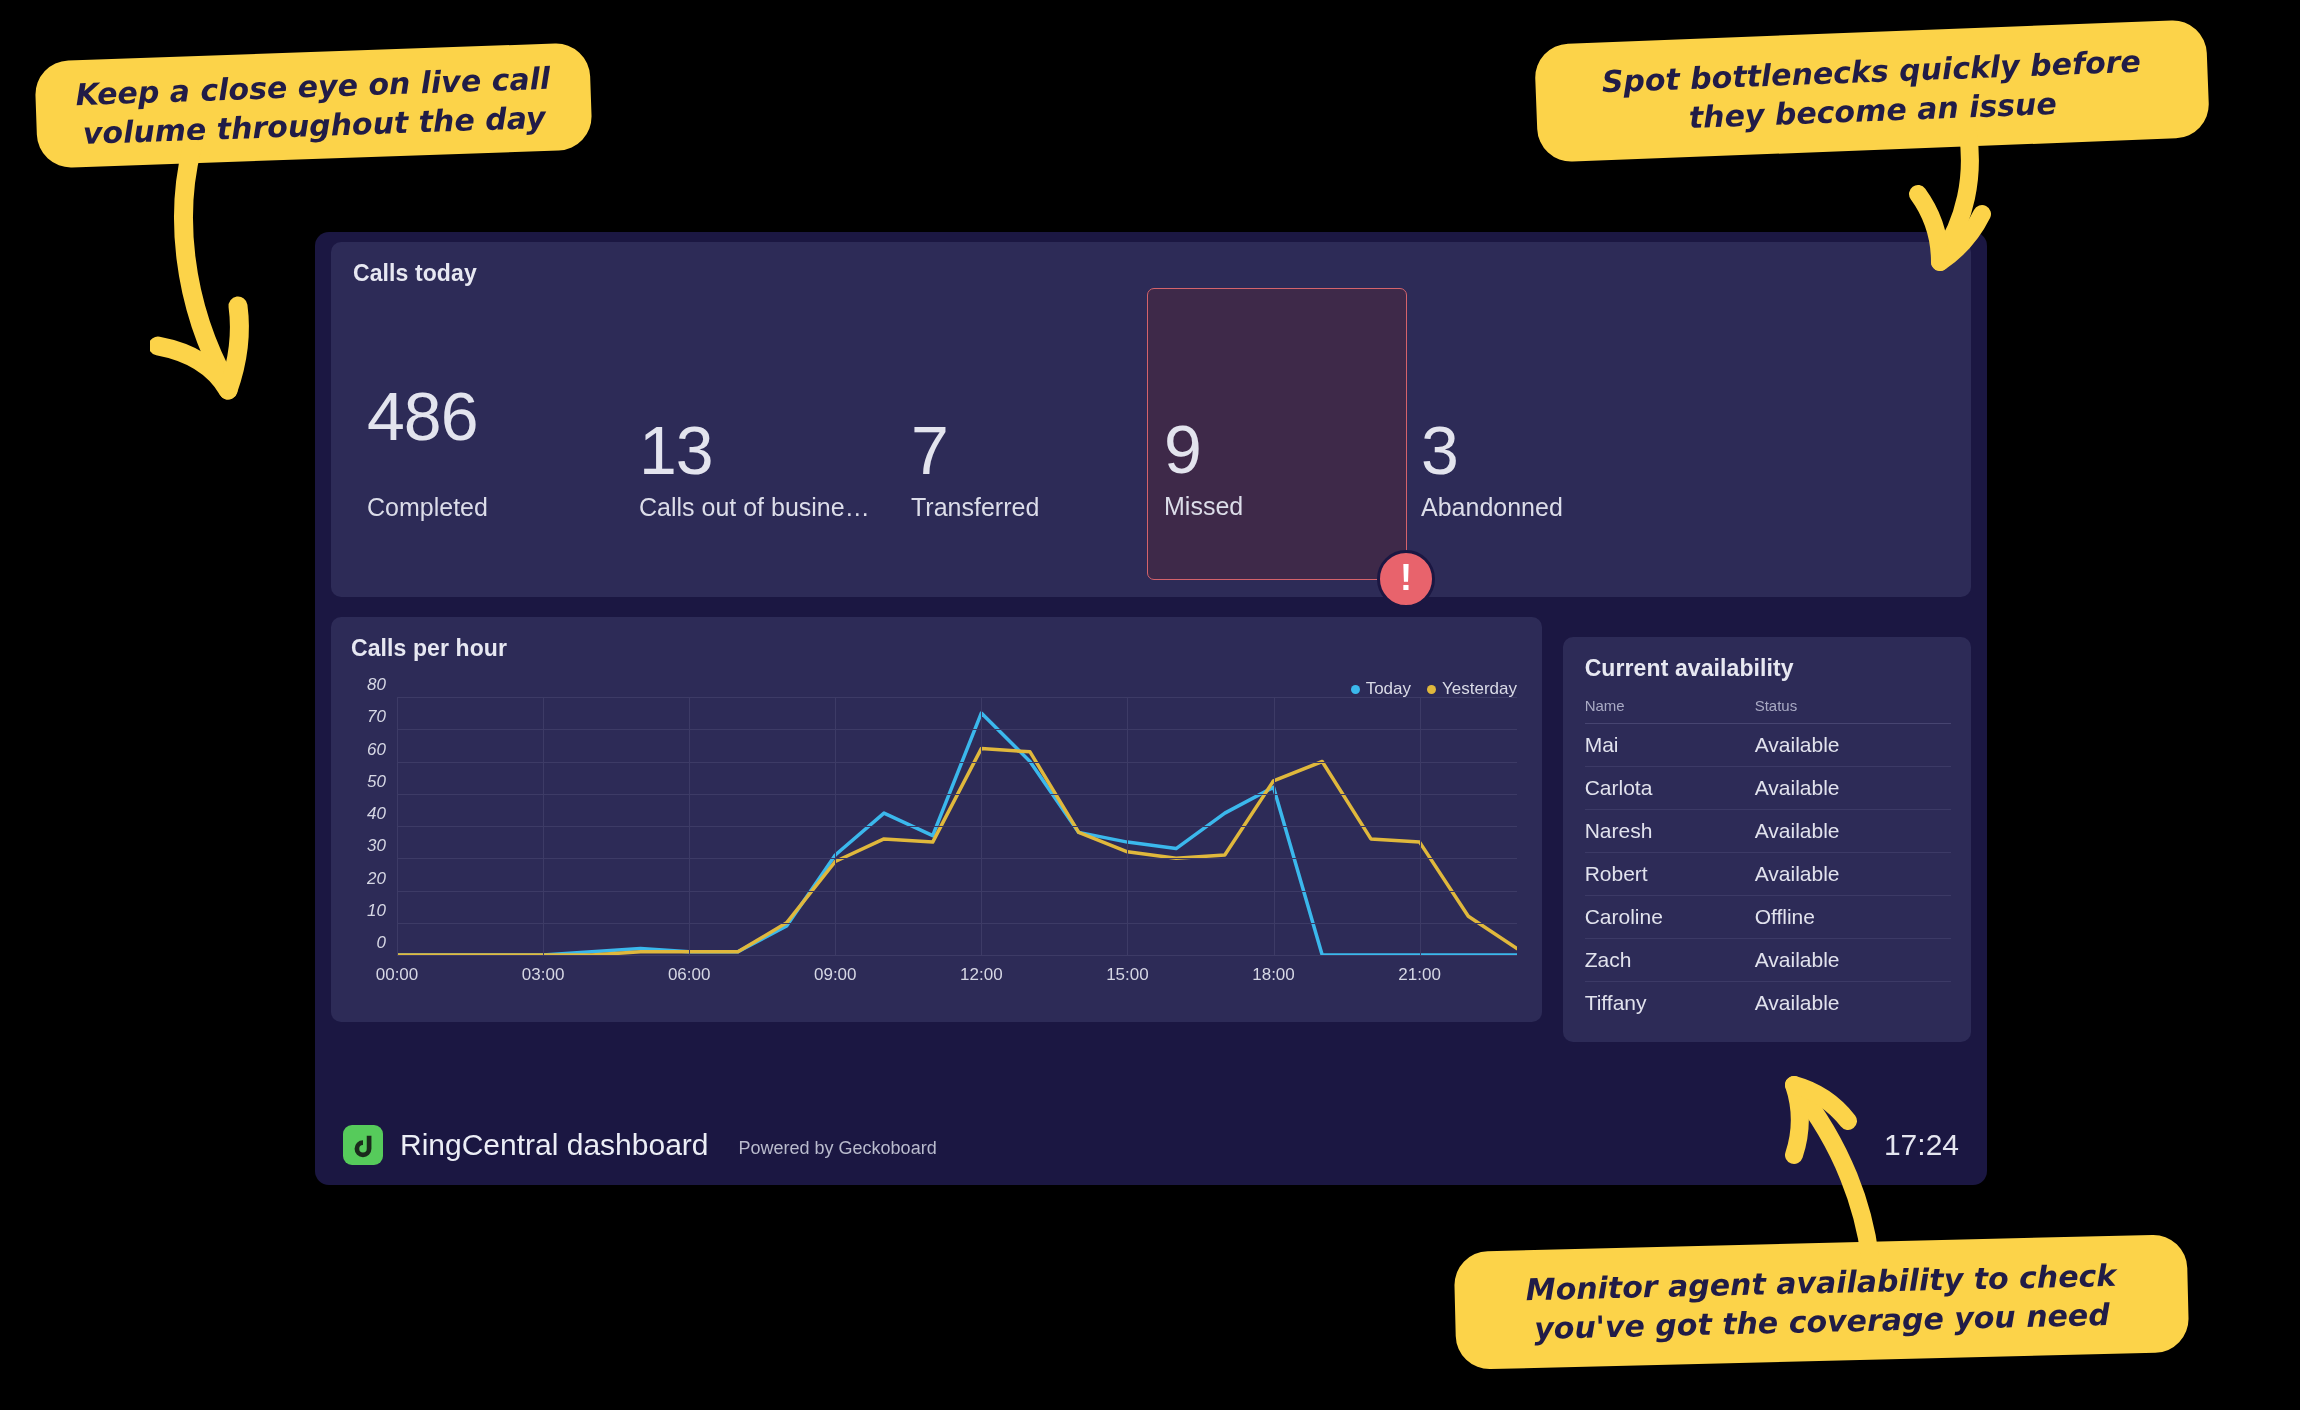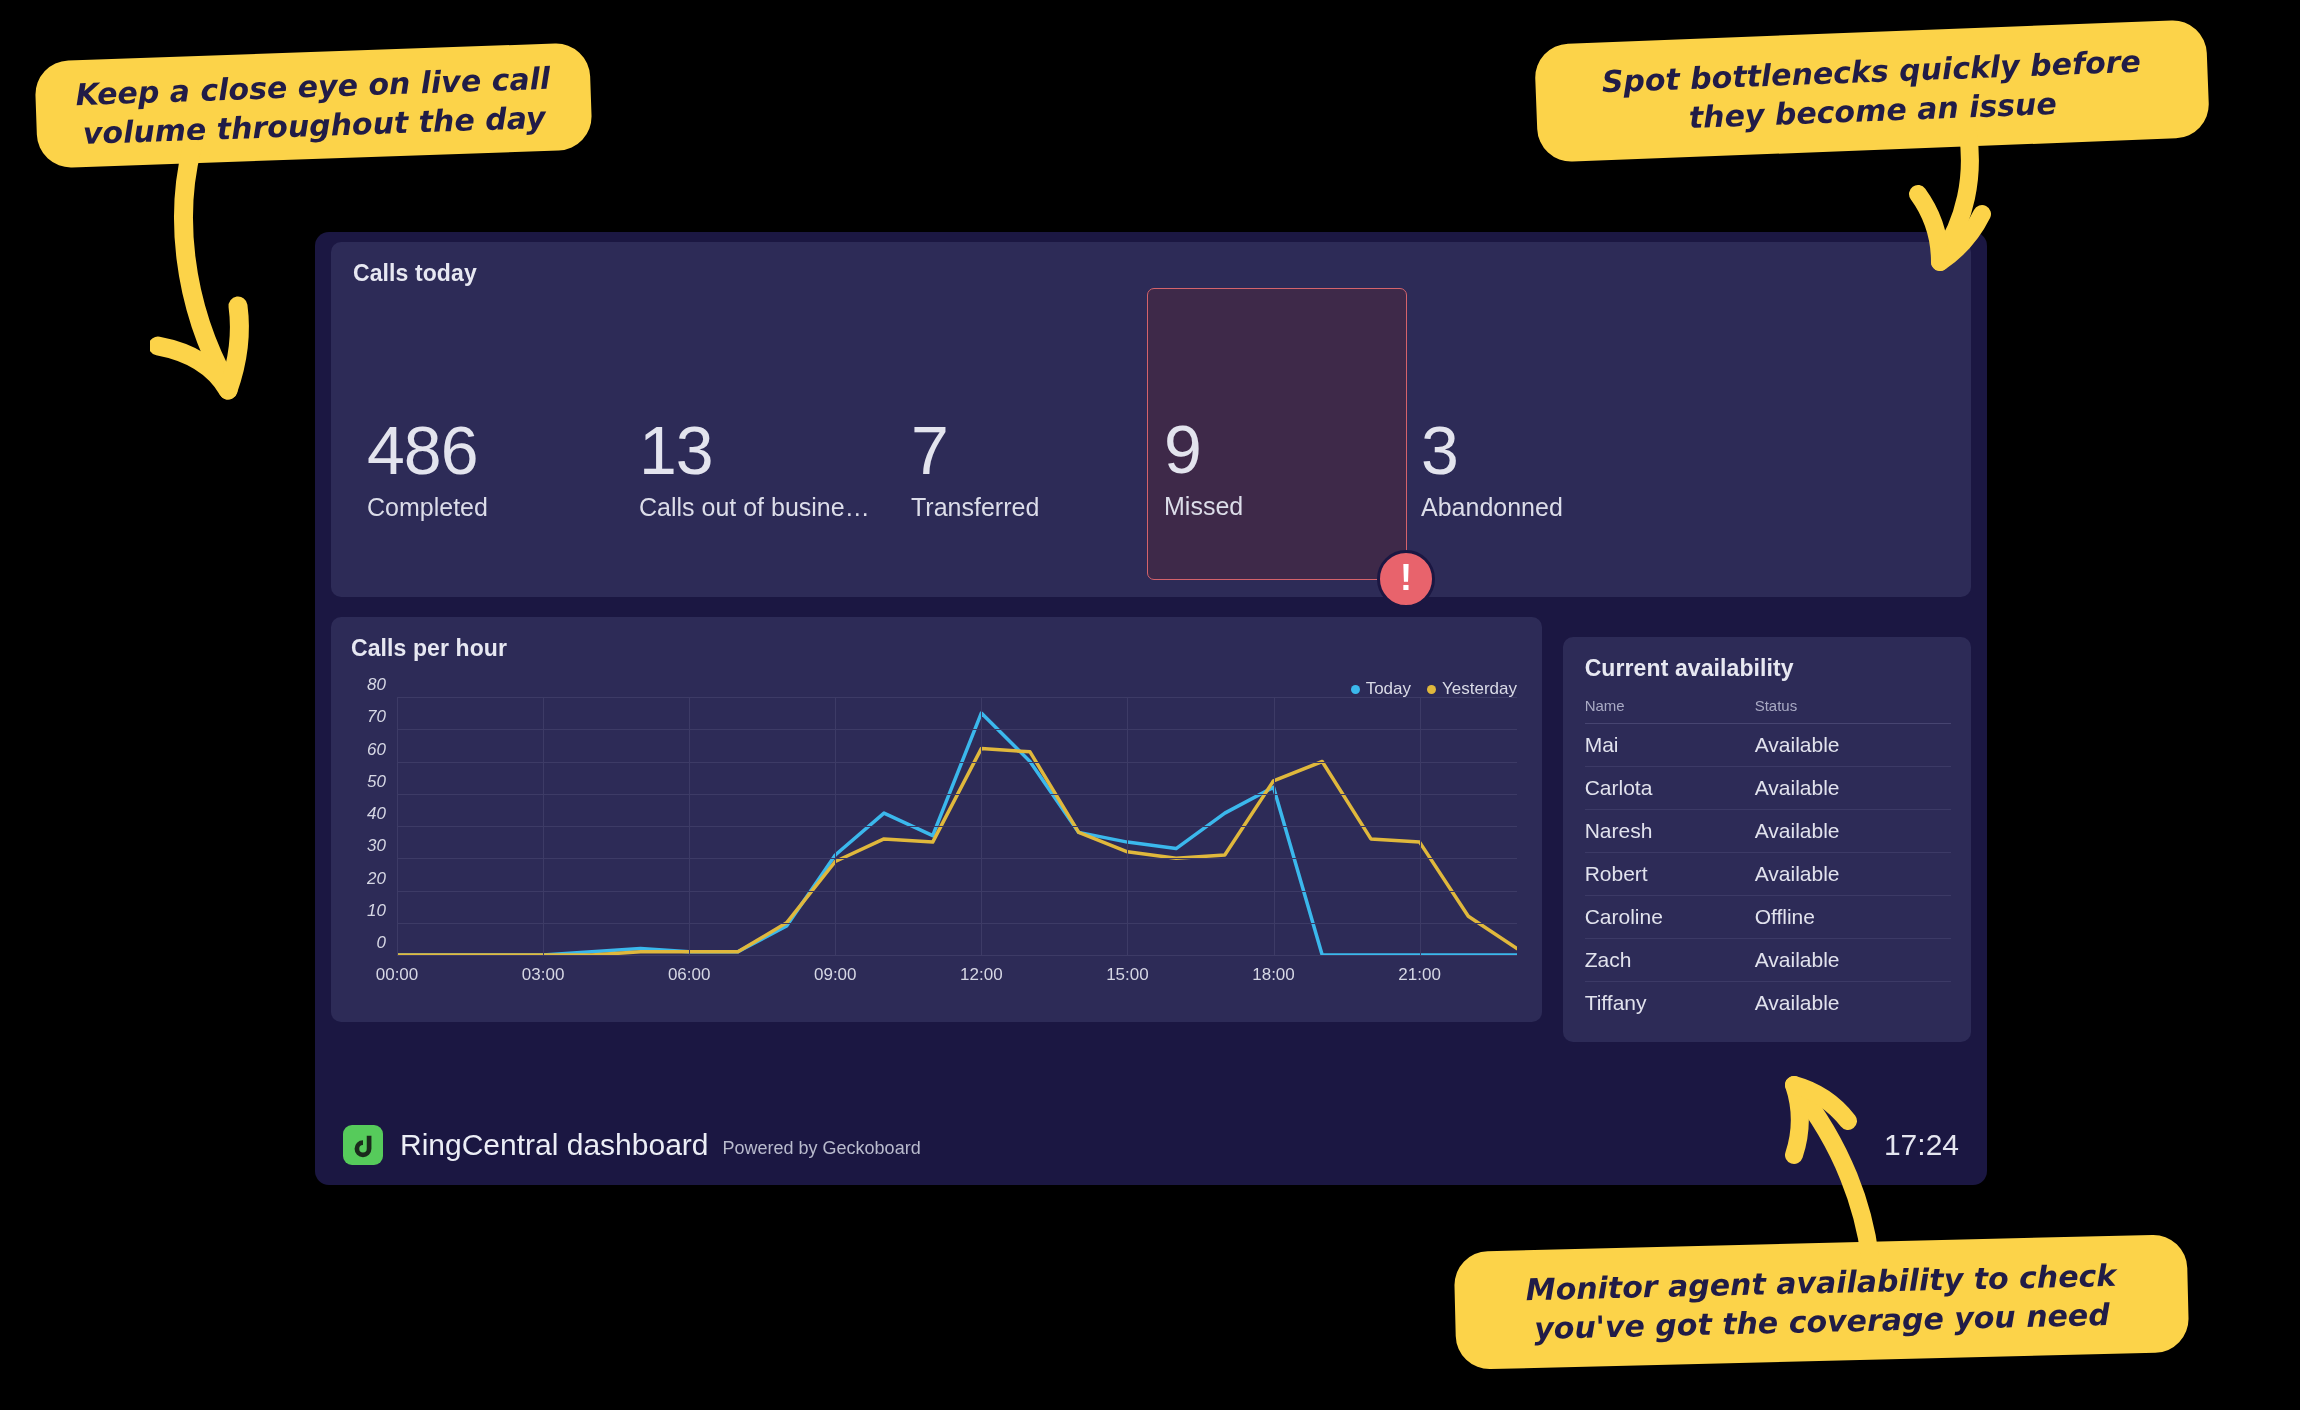--- a/index.html
+++ b/index.html
@@ -42,21 +42,21 @@
     padding: 0 14px 58px 14px;
   }
   .kpi .num {
     font-size: 68px; line-height: 0.95; font-weight: 400;
     color: #e3e4ee; letter-spacing: -1px; margin-bottom: 10px;
   }
   .kpi .lbl {
     font-size: 25px; color: #dcdde9; white-space: nowrap;
     overflow: hidden; text-overflow: ellipsis;
   }
-  .kpi.w-completed { width: 272px; }
+  .kpi.w-completed { width: 272px; gap: 34px; }
   .kpi.w-outofhours { width: 272px; }
   .kpi.w-transferred { width: 250px; }
   .kpi.w-missed { width: 260px; }
   .kpi.w-abandonned { width: 270px; }
 
   .kpi.alert {
     background: #3e2949;
     border: 1px solid #d4636b;
     border-radius: 7px;
     padding: 0 16px 58px 16px;
@@ -142,21 +142,21 @@
   #footer {
     position: absolute; left: 0; bottom: 0;
     width: 1672px; height: 80px;
     display: flex; align-items: center; padding: 0 28px;
   }
   #logo-mark {
     width: 40px; height: 40px; border-radius: 9px; background: #56cb5b;
     display: flex; align-items: center; justify-content: center; flex: none;
   }
   #footer-title { font-size: 30px; color: #eceef6; margin-left: 17px; }
-  #footer-sub { font-size: 18px; color: #b9bbcd; margin-left: 14px; margin-top: 7px; }
+  #footer-sub { font-size: 18px; color: #b9bbcd; margin-left: 30px; margin-top: 7px; }
   #footer-time { margin-left: auto; font-size: 30px; color: #e5e6f0; }
 
   
   .callout {
     position: absolute;
     background: #fcd349;
     color: #211c47;
     font-family: "DejaVu Sans", sans-serif;
     font-weight: bold; font-style: italic;
     text-align: center;

